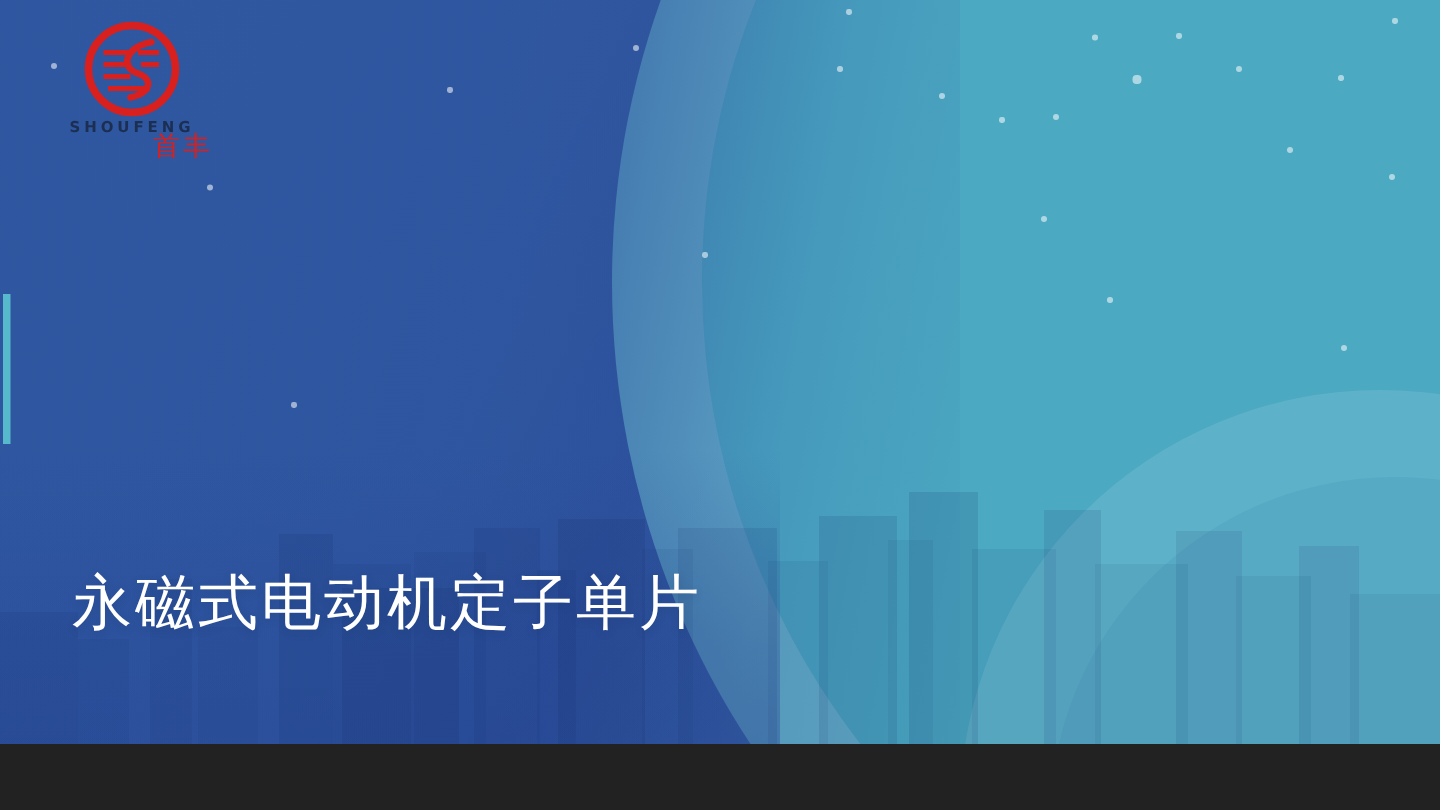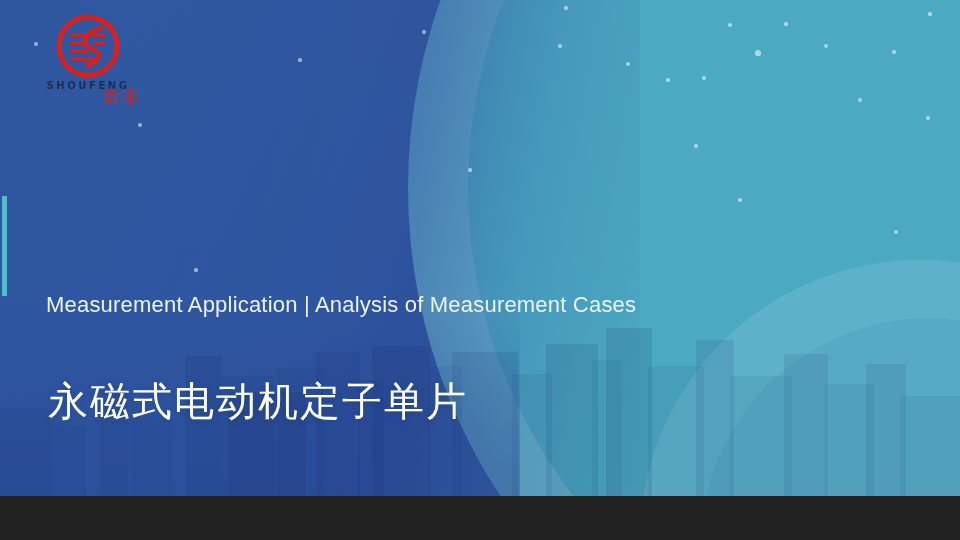--- a/index.html
+++ b/index.html
@@ -221,17 +221,16 @@
         <path d="M45 14 C27 18, 24 31, 36 35 C47 39, 44 48, 31 51" fill="none" stroke="#d8201f" stroke-width="4.4" stroke-linecap="round"></path>
       </svg>
     </span>
     <div class="logo-latin">SHOUFENG</div>
     <div class="logo-cn">首丰</div>
   </div>
 
   <div class="accent-bar"></div>
 
 
-  <div class="subtitle">Measurement Application | Analysis of Measurement Cases</div>
 
   <div class="sub-cn">永磁式电动机定子单片</div>
 
 </div>
 
 </body></html>

